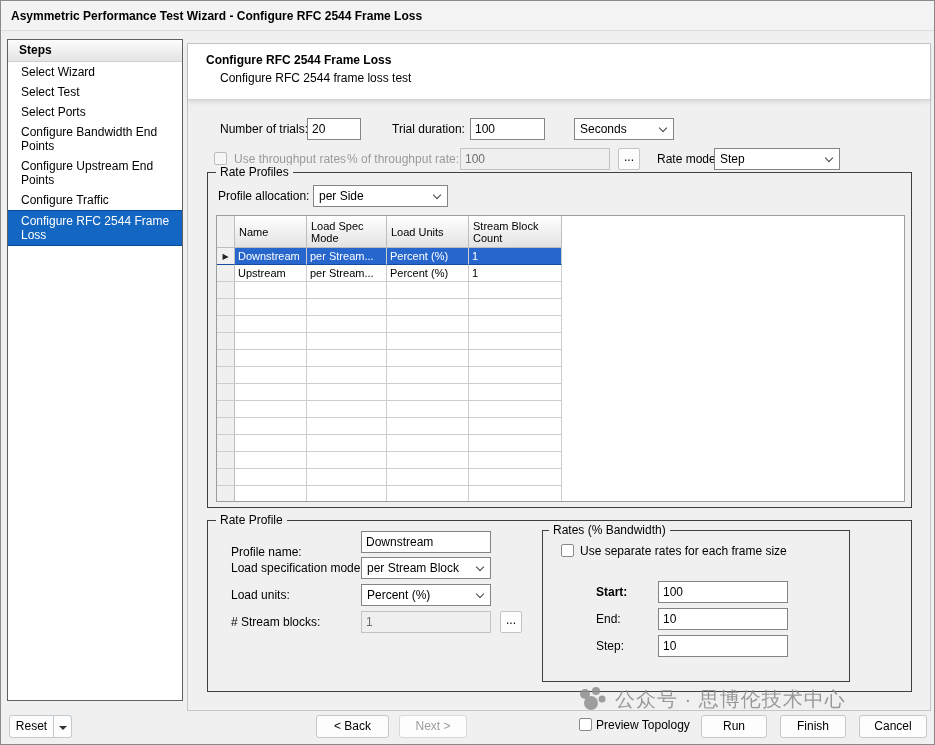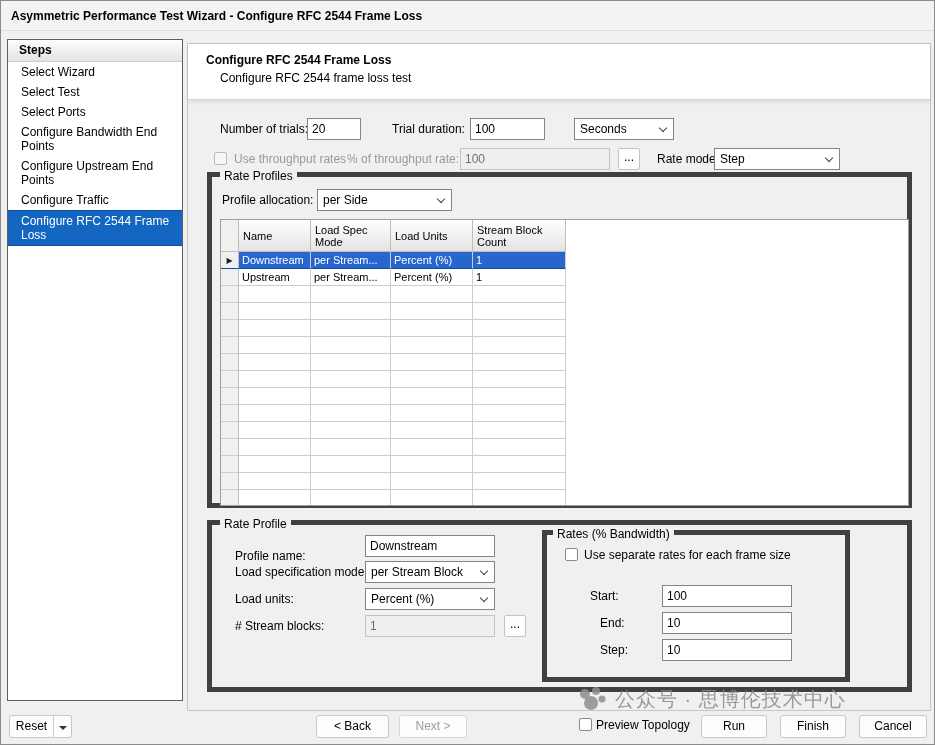--- a/index.html
+++ b/index.html
@@ -45,21 +45,21 @@
                   transform:rotate(45deg); }
 
   .cbx { position:absolute; width:13px; height:13px; background:#fff; border:1px solid #8a8a8a;
          border-radius:2px; }
   .cbx.dim { border-color:#bcbcbc; background:#f6f6f6; }
 
   .mini-btn { position:absolute; width:22px; height:22px; background:#fdfdfd;
               border:1px solid #bfc5cb; border-radius:2px; text-align:center; line-height:16px;
               font-size:12px; cursor:default; }
 
-  .groupbox { position:absolute; border:5px solid #404040;padding-left:8px; }
+  .groupbox { position:absolute; border:1px solid #404040;padding-left:8px; }
   .group-label { position:absolute; top:-8px; left:8px; background:#f0f0f0; padding:0 4px;
                  white-space:nowrap; }
 
   
   .grid { position:absolute; background:#fff; border:1px solid #9d9d9d; overflow:hidden; }
   .tg-header { display:flex; height:32px; }
   .tg-h { background:linear-gradient(#ffffff,#e3e3e3); border-right:1px solid #bdbdbd;
           border-bottom:1px solid #bdbdbd; font-size:11px; line-height:12px; padding:2px 4px;
           display:flex; align-items:center; }
   .tg-h.tg-sel { background:#f0f0f0; }
@@ -290,21 +290,21 @@
       <span class="lbl" style="left:23px; top:90px;"># Stream blocks:</span>
       <input class="tb disabled" disabled="" style="left: 153px; top: 90px; width: 130px;" value="1">
       <div class="mini-btn" style="left:292px; top:90px;">...</div>
     </div>
 
     <div class="groupbox" style="left:354px; top:486px; width:308px; height:152px; z-index:3; background:#f0f0f0;">
       <span class="group-label" style="left:6px;">Rates (% Bandwidth)</span>
       <span class="cbx" style="left:18px; top:13px;"></span>
       <span class="lbl" style="left:37px; top:9px;">Use separate rates for each frame size</span>
 
-      <span class="lbl" style="left:43px; top:50px;">Start:</span>
+      <span class="lbl" style="left:53px; top:50px;font-weight:bold;">Start:</span>
       <input class="tb" style="left: 115px; top: 50px; width: 130px;" value="100">
 
       <span class="lbl" style="left:53px; top:77px;">End:</span>
       <input class="tb" style="left: 115px; top: 77px; width: 130px;" value="10">
 
       <span class="lbl" style="left:53px; top:104px;">Step:</span>
       <input class="tb" style="left: 115px; top: 104px; width: 130px;" value="10">
     </div>
 
   </div>

